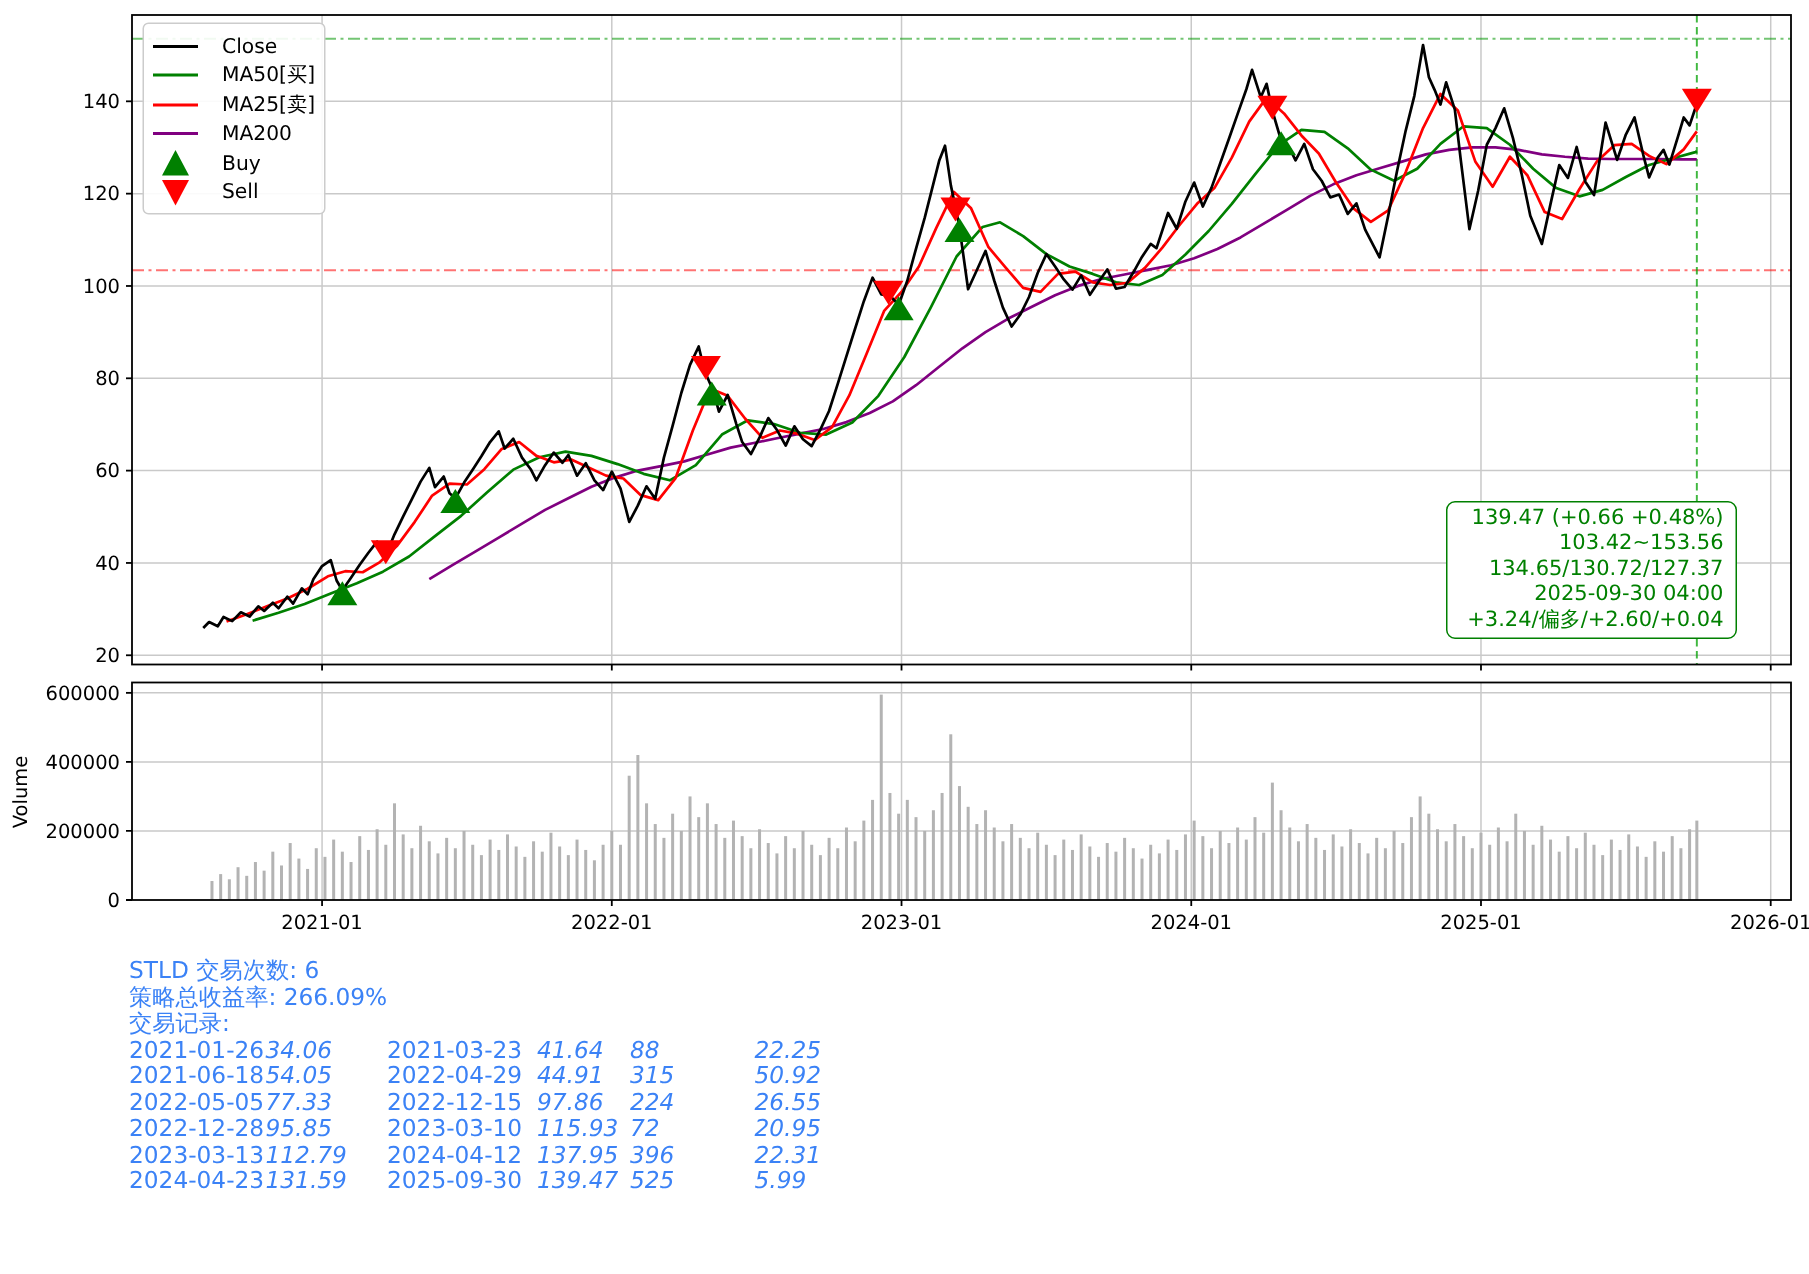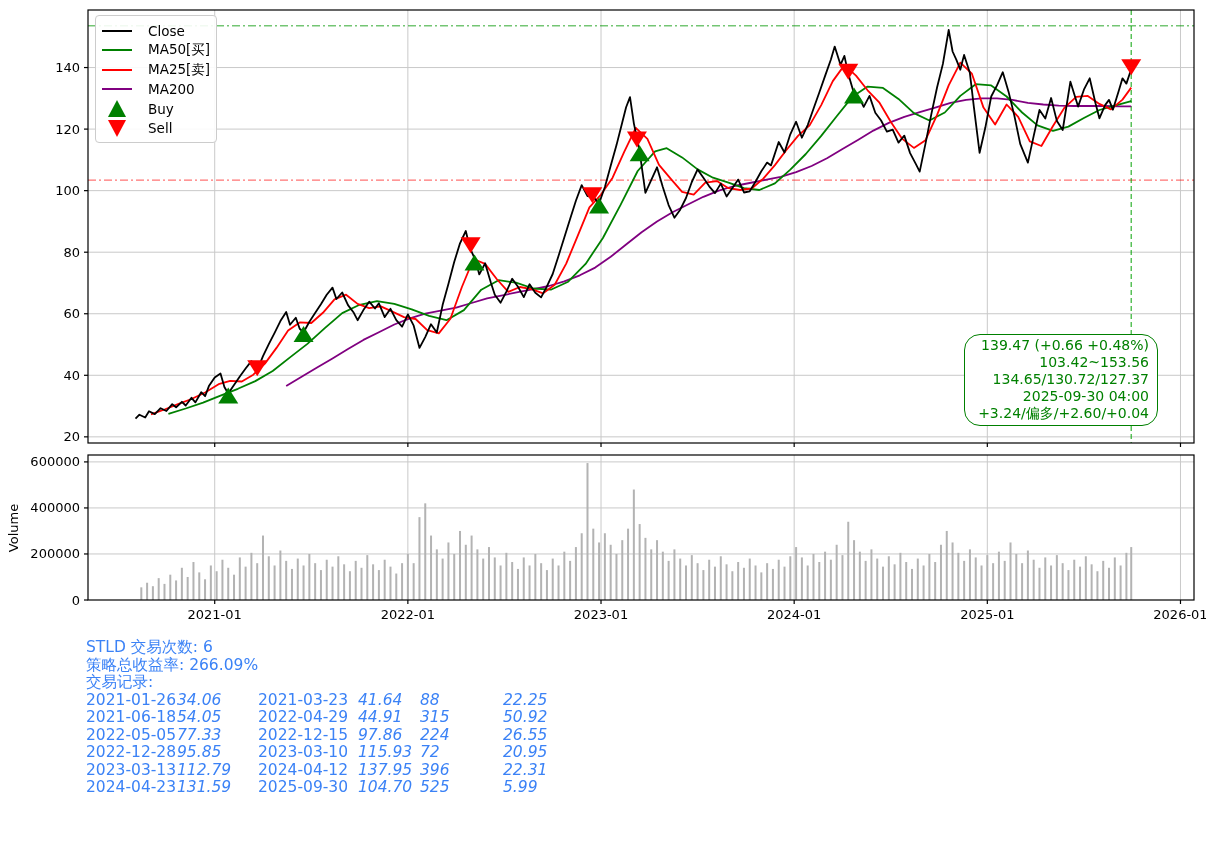--- a/index.html
+++ b/index.html
@@ -10,21 +10,21 @@
   .legend{position:absolute;left:95px;top:15px;width:106px;background:rgba(255,255,255,0.9);
     border:1px solid #cccccc;border-radius:4px;padding:5px 8px 4px 6px;z-index:5;}
   .legend-row{display:flex;align-items:center;height:19.5px;gap:8px;}
   .legend-swatch{width:30px;height:0;border-top-width:2px;border-top-style:solid;margin-right:8px;flex:0 0 30px;}
   .legend-marker{width:30px;margin-right:8px;flex:0 0 30px;display:flex;justify-content:center;}
   .tri-up{width:0;height:0;border-left:9px solid transparent;border-right:9px solid transparent;border-bottom:17px solid #008000;}
   .tri-down{width:0;height:0;border-left:9px solid transparent;border-right:9px solid transparent;border-top:17px solid #ff0000;}
   .legend-label{font-size:13.5px;color:#000;white-space:nowrap;}
   
   .annot{position:absolute;left:964px;top:334px;width:176px;background:#fff;
-    border:1.6px solid #008000;border-radius:16px;padding:2px 8px 3px 8px;
+    border:1.6px solid #008000;border-radius:6px;padding:2px 8px 3px 8px;
     color:#008000;font-size:14px;line-height:16.9px;text-align:right;z-index:5;white-space:nowrap;}
   
   .bottom{position:absolute;left:86px;top:639px;font-size:15.5px;line-height:17.5px;color:#3b82f6;}
   .stat-line{white-space:pre;}
   .tbl-header{white-space:pre;word-spacing:5px;padding-left:7px;}
   .trade-row{display:grid;grid-template-columns:91px 69px 112px 62px 83px 67px;}
   .trade-row .c0{text-align:left;}
   .trade-row .c1,.trade-row .c3,.trade-row .c4,.trade-row .c5{text-align:left;font-style:italic;}
   .trade-row .c2{text-align:left;padding-left:12px;}
 </style>
@@ -376,20 +376,20 @@
           <span class="c1">112.79</span>
           <span class="c2">2024-04-12</span>
           <span class="c3">137.95</span>
           <span class="c4">396</span>
           <span class="c5">22.31</span>
         </div>
         <div class="trade-row">
           <span class="c0">2024-04-23</span>
           <span class="c1">131.59</span>
           <span class="c2">2025-09-30</span>
-          <span class="c3">104.70</span>
+          <span class="c3">139.47</span>
           <span class="c4">525</span>
           <span class="c5">5.99</span>
         </div>
       </div>
   </div>
 
 </div>
 
 </body></html>

